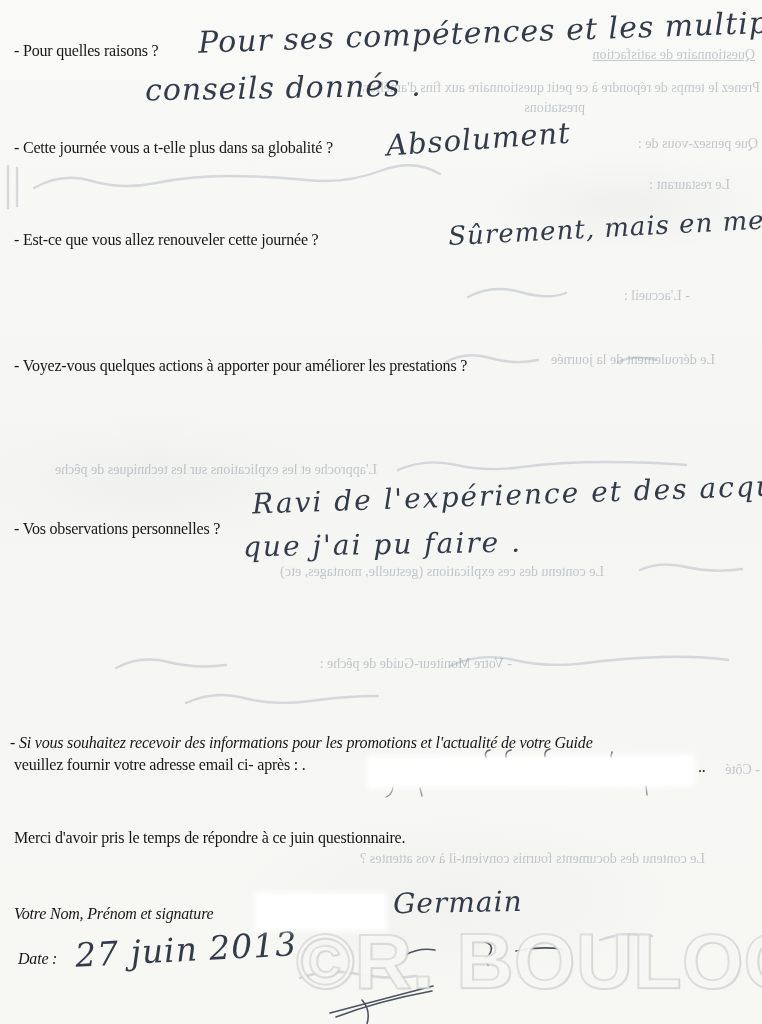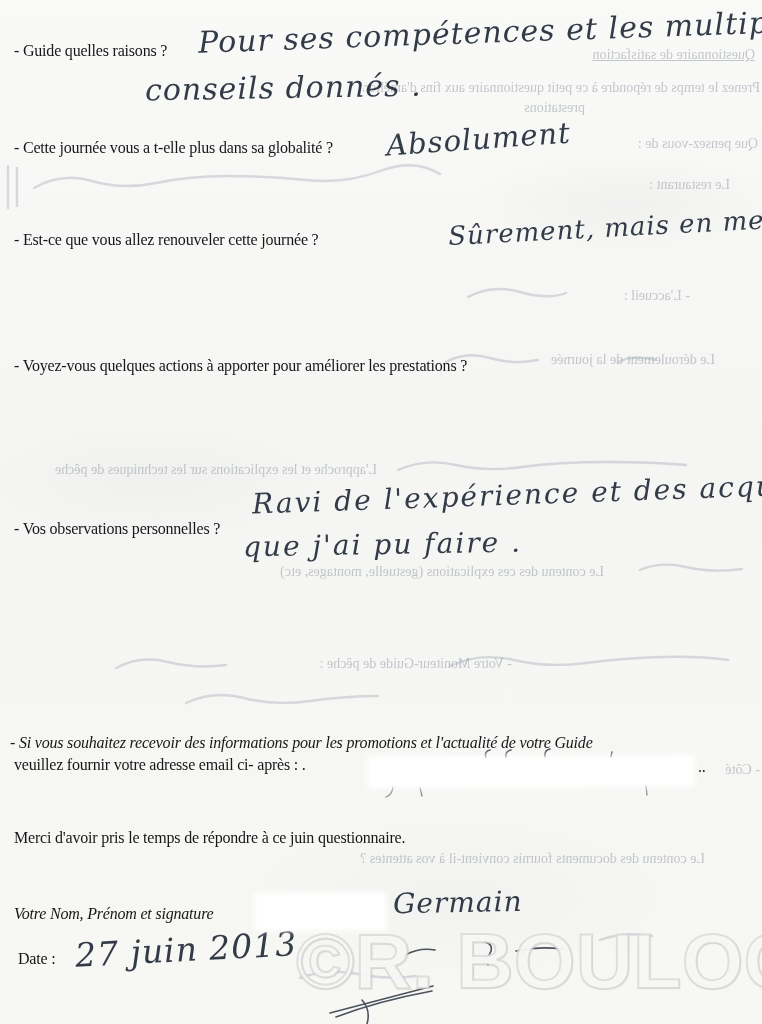--- a/index.html
+++ b/index.html
@@ -66,34 +66,34 @@
     <path d="M468 297 q24 -13 52 -5 t46 1"></path>
     <path d="M446 362 q20 -11 44 -4 t48 2 M618 362 q16 -8 38 -2"></path>
     <path d="M398 470 q28 -12 58 -5 t66 2 t84 -5 t80 3"></path>
     <path d="M640 570 q20 -9 46 -3 t56 2"></path>
     <path d="M116 668 q24 -13 52 -6 t58 3 M450 666 q30 -14 64 -6 t72 3 t76 -6 t66 3"></path>
     <path d="M186 703 q28 -13 58 -5 t66 3 t68 -5"></path>
     <path d="M300 978 q28 -10 58 -4 t58 2 M600 940 q24 -9 52 -4"></path>
   </g>
 </svg>
 
-<div class="printed" style="left:14px;top:42px;">- Guide quelles raisons ?</div>
+<div class="printed" style="left:14px;top:42px;">- Pour quelles raisons ?</div>
 <div class="printed" style="left:14px;top:139px;">- Cette journée vous a t-elle plus dans sa globalité ?</div>
 <div class="printed" style="left:14px;top:231px;">- Est-ce que vous allez renouveler cette journée ?</div>
 <div class="printed" style="left:14px;top:333px;margin-top:24px;">- Voyez-vous quelques actions à apporter pour améliorer les prestations ?</div>
 <div class="printed" style="left:14px;top:520px;">- Vos observations personnelles ?</div>
 
 <div class="printed" style="left:10px;top:734px;font-style:italic;">- Si vous souhaitez recevoir des informations pour les promotions et l'actualité de votre Guide</div>
 <div class="printed" style="left:14px;top:756px;">veuillez fournir votre adresse email ci- après : .</div>
 <div class="printed" style="left:698px;top:758px;">..</div>
 
 <div class="printed" style="left:14px;top:829px;">Merci d'avoir pris le temps de répondre à ce juin questionnaire.</div>
 
 <div class="printed" style="left:14px;top:905px;font-style:italic;">Votre Nom, Prénom et signature</div>
-<div class="printed" style="left:18px;top:950px;">Date :</div>
+<div class="printed" style="left:18px;top:950px;font-style:italic;">Date :</div>
 
 <div class="hand" style="left:198px;top:14px;font-size:30px;transform:rotate(-2deg);">Pour ses compétences et les multiples</div>
 <div class="hand" style="left:145px;top:70px;font-size:30px;transform:rotate(-1deg);">conseils donnés .</div>
 <div class="hand" style="left:386px;top:122px;font-size:29px;transform:rotate(-4deg);">Absolument</div>
 <div class="hand" style="left:448px;top:212px;font-size:26px;transform:rotate(-3deg);">Sûrement, mais en mer -</div>
 <div class="hand" style="left:252px;top:478px;font-size:28px;transform:rotate(-2deg);letter-spacing:2px;">Ravi de l'expérience et des acquis</div>
 <div class="hand" style="left:243px;top:528px;font-size:28px;transform:rotate(-1deg);letter-spacing:2px;">que j'ai pu faire .</div>
 <div class="hand" style="left:393px;top:886px;font-size:28px;transform:rotate(-1deg);">Germain</div>
 <div class="hand" style="left:75px;top:930px;font-size:33px;transform:rotate(-3deg);">27 juin 2013</div>
 

